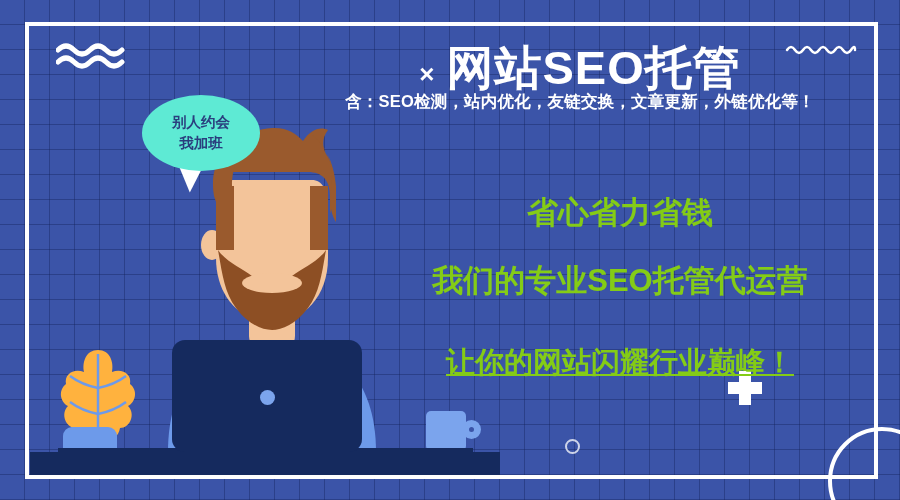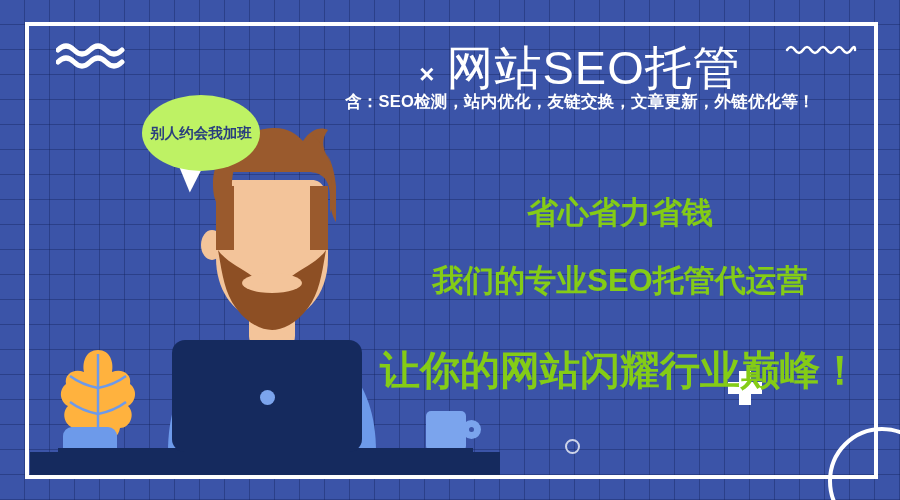--- a/index.html
+++ b/index.html
@@ -53,42 +53,42 @@
   }
   #title-row{
     display:flex;align-items:center;justify-content:center;gap:12px;
     line-height:1;
   }
   #title-x{
     color:#ffffff;font-size:26px;font-weight:bold;
     position:relative;top:6px;
   }
   #title-main{
-    color:#ffffff;font-size:47px;font-weight:normal;letter-spacing:1px;
+    color:#ffffff;font-size:47px;font-weight:bold;letter-spacing:1px;
     white-space:nowrap;
   }
   #subtitle{
     margin-top:0;color:#ffffff;font-size:16.5px;font-weight:bold;
     white-space:nowrap;letter-spacing:.2px;
   }
   
   #slogans{
     position:absolute;left:370px;top:192px;width:500px;text-align:center;
   }
   .slogan{
     color:#84cc16;font-weight:bold;white-space:nowrap;
   }
   .slogan.s1{font-size:31px;margin-bottom:26px;}
   .slogan.s2{font-size:31px;margin-bottom:41px;}
-  .slogan.s3{font-size:40px;}
+  .slogan.s3{font-size:29px;text-decoration:underline;}
   
   #bubble{
     position:absolute;left:142px;top:95px;width:118px;height:76px;
-    background:#bef264;border-radius:50%;
-    display:flex;align-items:center;justify-content:center;
+    background:#5eead4;border-radius:50%;
+    display:flex;flex-direction:column;align-items:center;justify-content:center;
   }
   #bubble .bt{
     color:#2a3f7e;font-size:14.5px;font-weight:bold;line-height:1.42;
     white-space:nowrap;
   }
   #bubble-tail{
     position:absolute;left:178px;top:158px;width:0;height:0;
     border-left:10px solid transparent;
     border-right:22px solid transparent;
     border-top:34px solid #ffffff;

